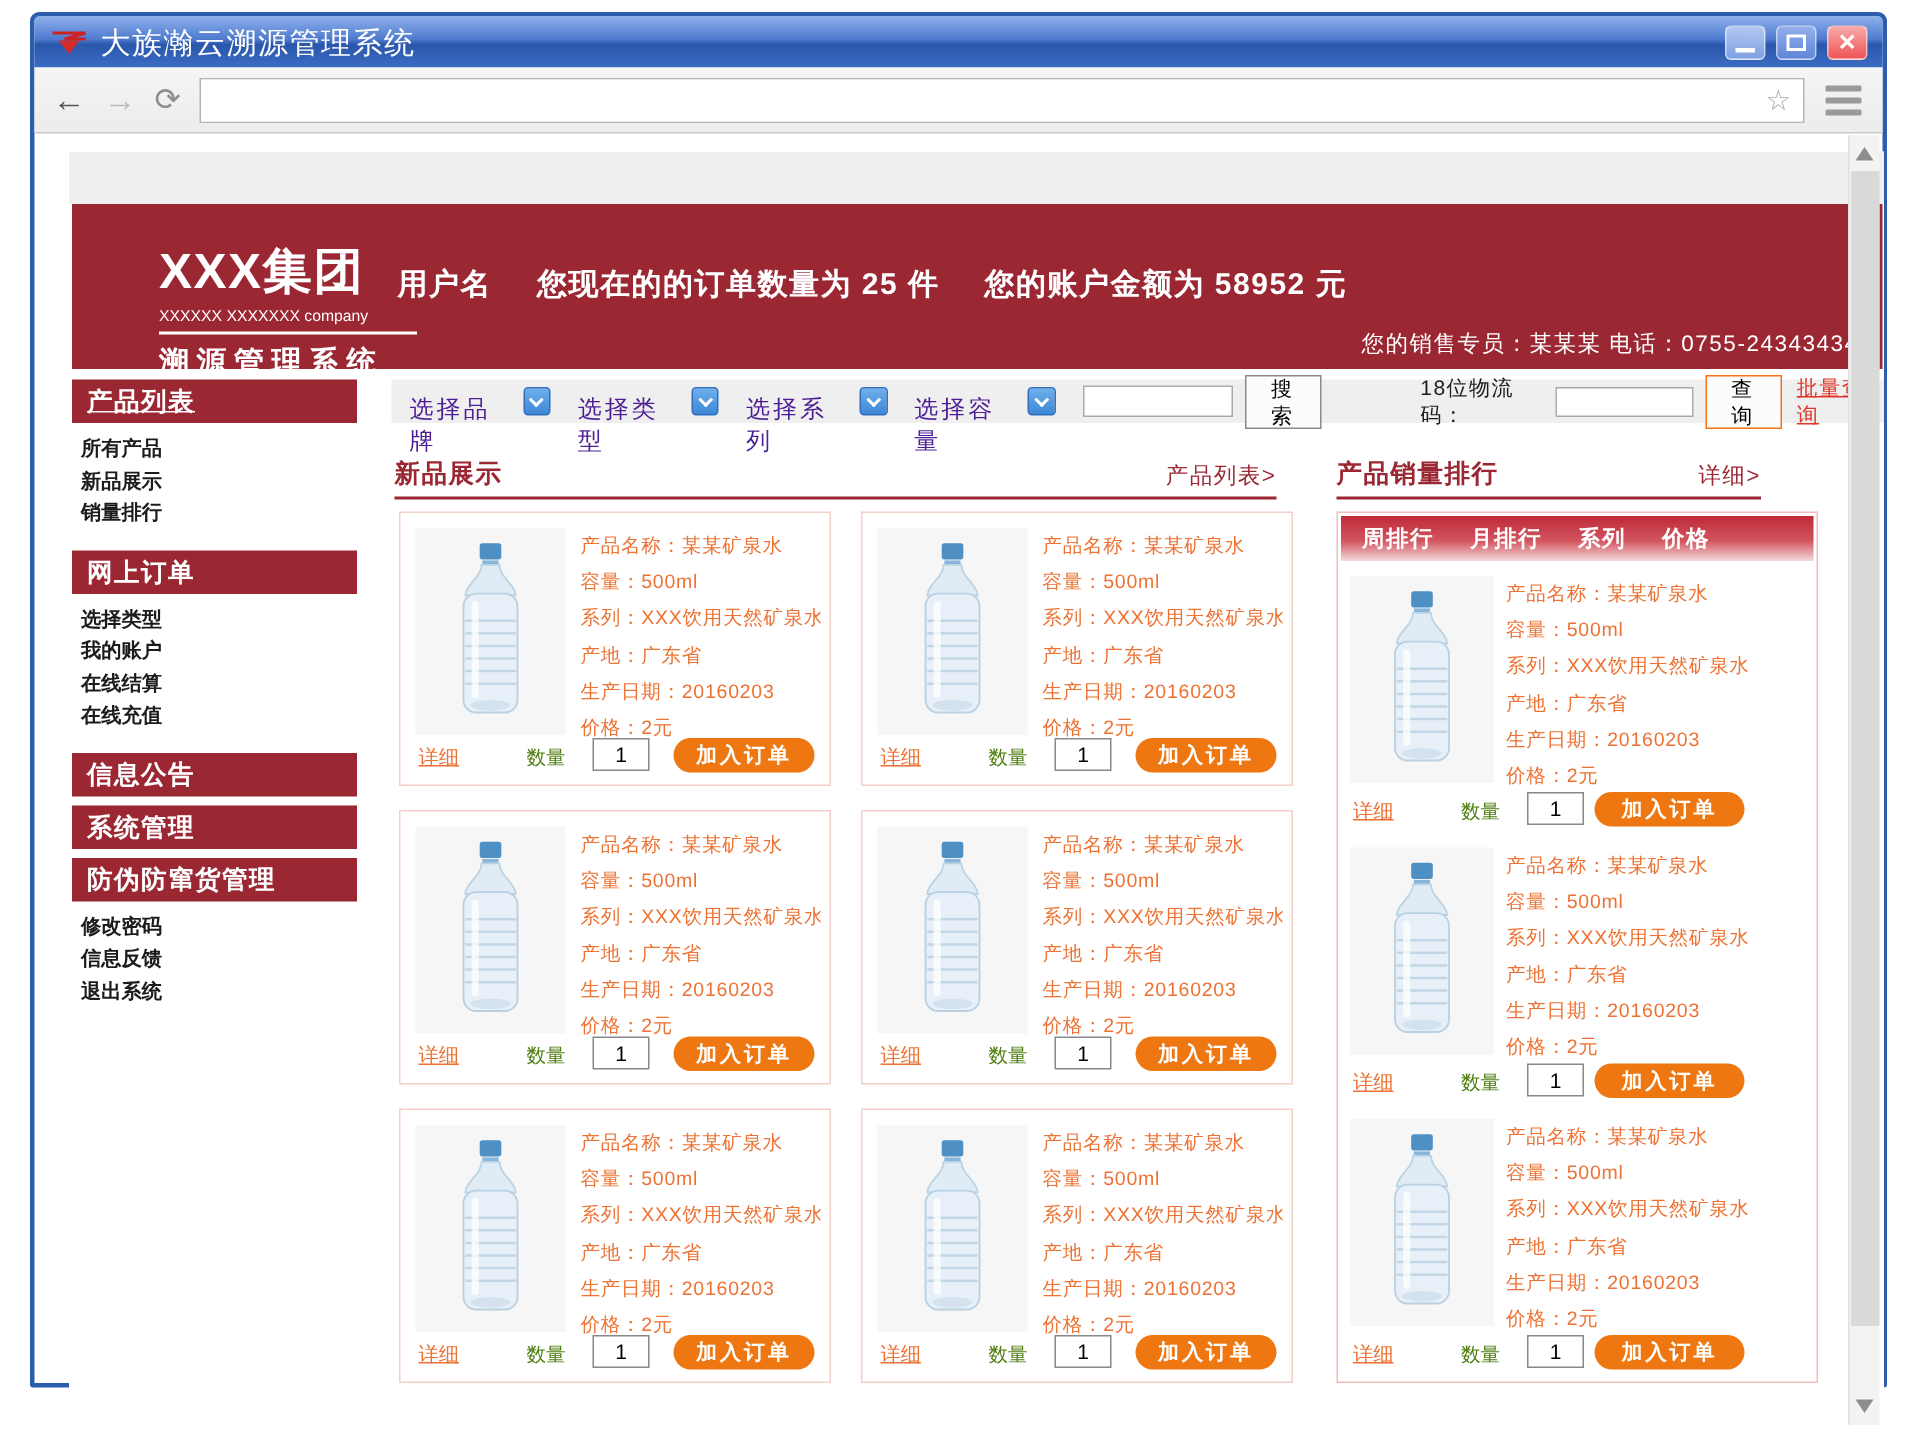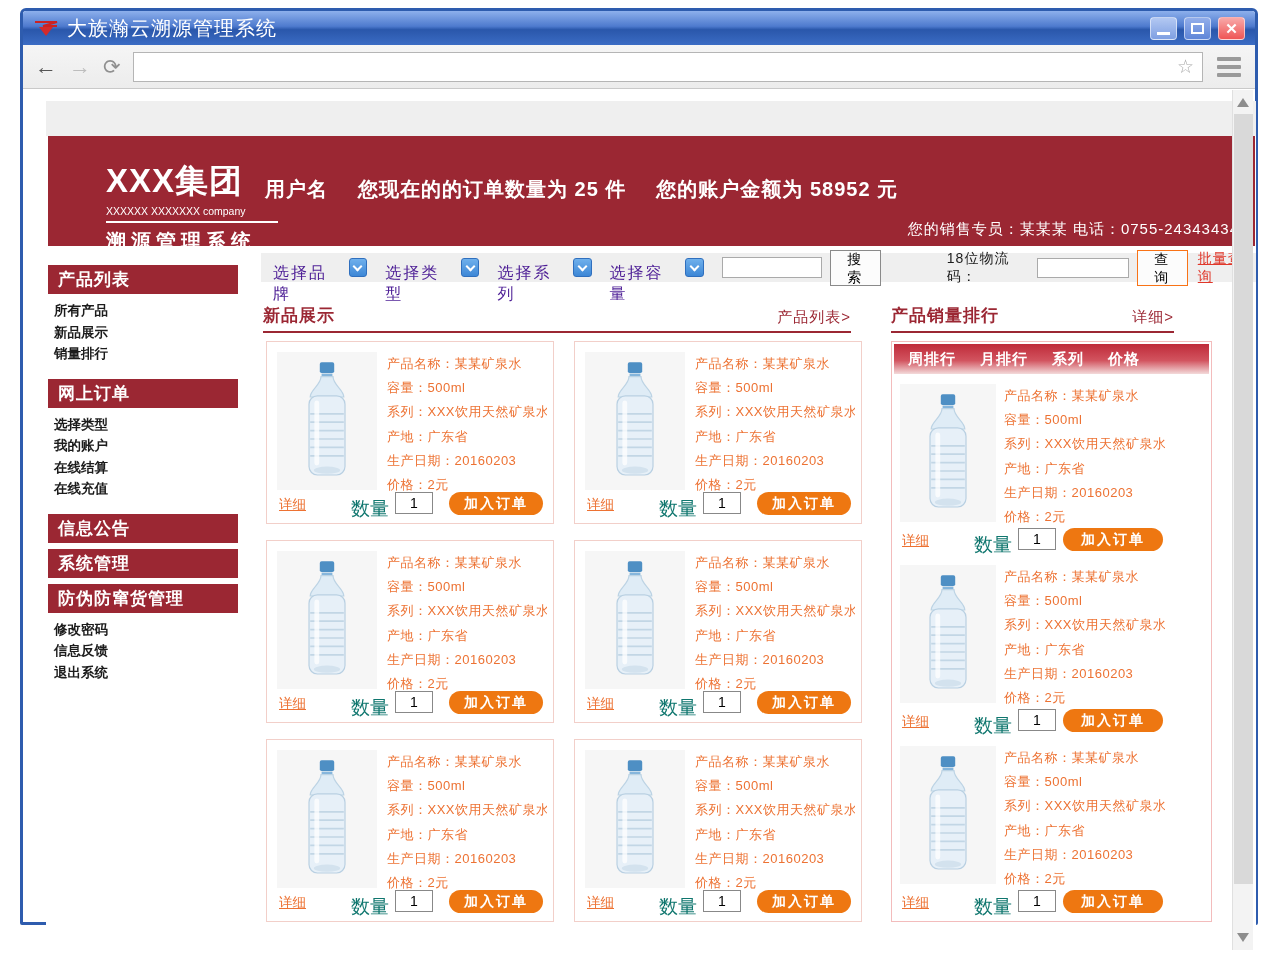--- a/index.html
+++ b/index.html
@@ -58,21 +58,21 @@
   .logo .rule { border-top:2px solid #fff; margin:4px 0 5px 0; }
   .logo .sys { font-size:20px; font-weight:600; letter-spacing:5px; }
   .userline { position:absolute; left:217px; top:40px; font-size:20px; font-weight:bold;
               display:flex; gap:30px; letter-spacing:1px; }
   .salesline { position:absolute; right:16px; bottom:7px; font-size:15px; letter-spacing:1px; }
 
   
   .sidebar { position:absolute; left:2px; top:152px; width:190px; }
   .side-header { height:29px; background:#9b2733; color:#fff; font-size:17px; font-weight:bold;
                  line-height:29px; padding-left:10px; margin-top:6px; letter-spacing:1px; }
-  .side-header:first-child { margin-top:12px; }
+  .side-header:first-child { margin-top:0;text-decoration:underline; }
   .side-links { padding:6px 0 8px 6px; }
   .side-links div { font-size:13.5px; font-weight:600; color:#1c1c1c; line-height:21.5px; cursor:pointer; }
 
   
   .filterbar { position:absolute; left:215px; top:152px; width:995px; height:29px;
                background:#efefef; display:flex; align-items:center; padding-left:12px; }
   .dd-group { display:flex; align-items:center; margin-right:18px; cursor:pointer; }
   .dd-label { font-size:16px; color:#4c1d95; letter-spacing:2px; margin-right:6px;margin-top:32px; }
   .dd-btn { width:19px; height:19px; border-radius:3px;
             background:linear-gradient(180deg,#6fb0ec,#3d87d6); border:1px solid #2f6fbe;
@@ -103,21 +103,21 @@
   .card { width:288px; height:183px; border:1px solid #f2cfc9; background:#fff; position:relative; }
   .bottle-box { position:absolute; left:10px; top:10px; width:100px; height:138px; background:#f6f6f6;
                 display:flex; align-items:center; justify-content:center; }
   .bottle-box svg { width:72px; height:128px; }
   .card-info { position:absolute; left:120px; top:10px; right:6px; }
   .card-info div { font-size:13px; color:#ed7233; line-height:24.2px; letter-spacing:0.5px;
                    white-space:nowrap; overflow:hidden; }
   .card-footer { position:absolute; left:12px; right:10px; bottom:7px; height:24px; }
   .detail-link { position:absolute; left:0; top:4px; font-size:13.5px; color:#ed7233;
                  text-decoration:underline; cursor:pointer; }
-  .qty-label { position:absolute; left:72px; top:4px; font-size:19px; color:#0f766e; }
+  .qty-label { position:absolute; left:72px; top:4px; font-size:13px; color:#4d7c0f; }
   .qty-input { position:absolute; left:116px; top:0; width:38px; height:22px; border:1px solid #888;
                text-align:center; font-size:14px; background:#fff; }
   .add-btn { position:absolute; right:0; top:0; width:94px; height:23px; background:#ee7711;
              border:none; border-radius:12px; color:#fff; font-size:14px; font-weight:bold;
              letter-spacing:2px; cursor:pointer; font-family:"Liberation Sans",sans-serif; }
 
   
   .rank-panel { position:absolute; left:845px; top:240px; width:321px; height:581px;
                 border:1px solid #f3bcbc; background:#fff; }
   .rank-tabs { margin:2px; height:30px; display:flex; align-items:center; gap:24px; padding-left:14px;

